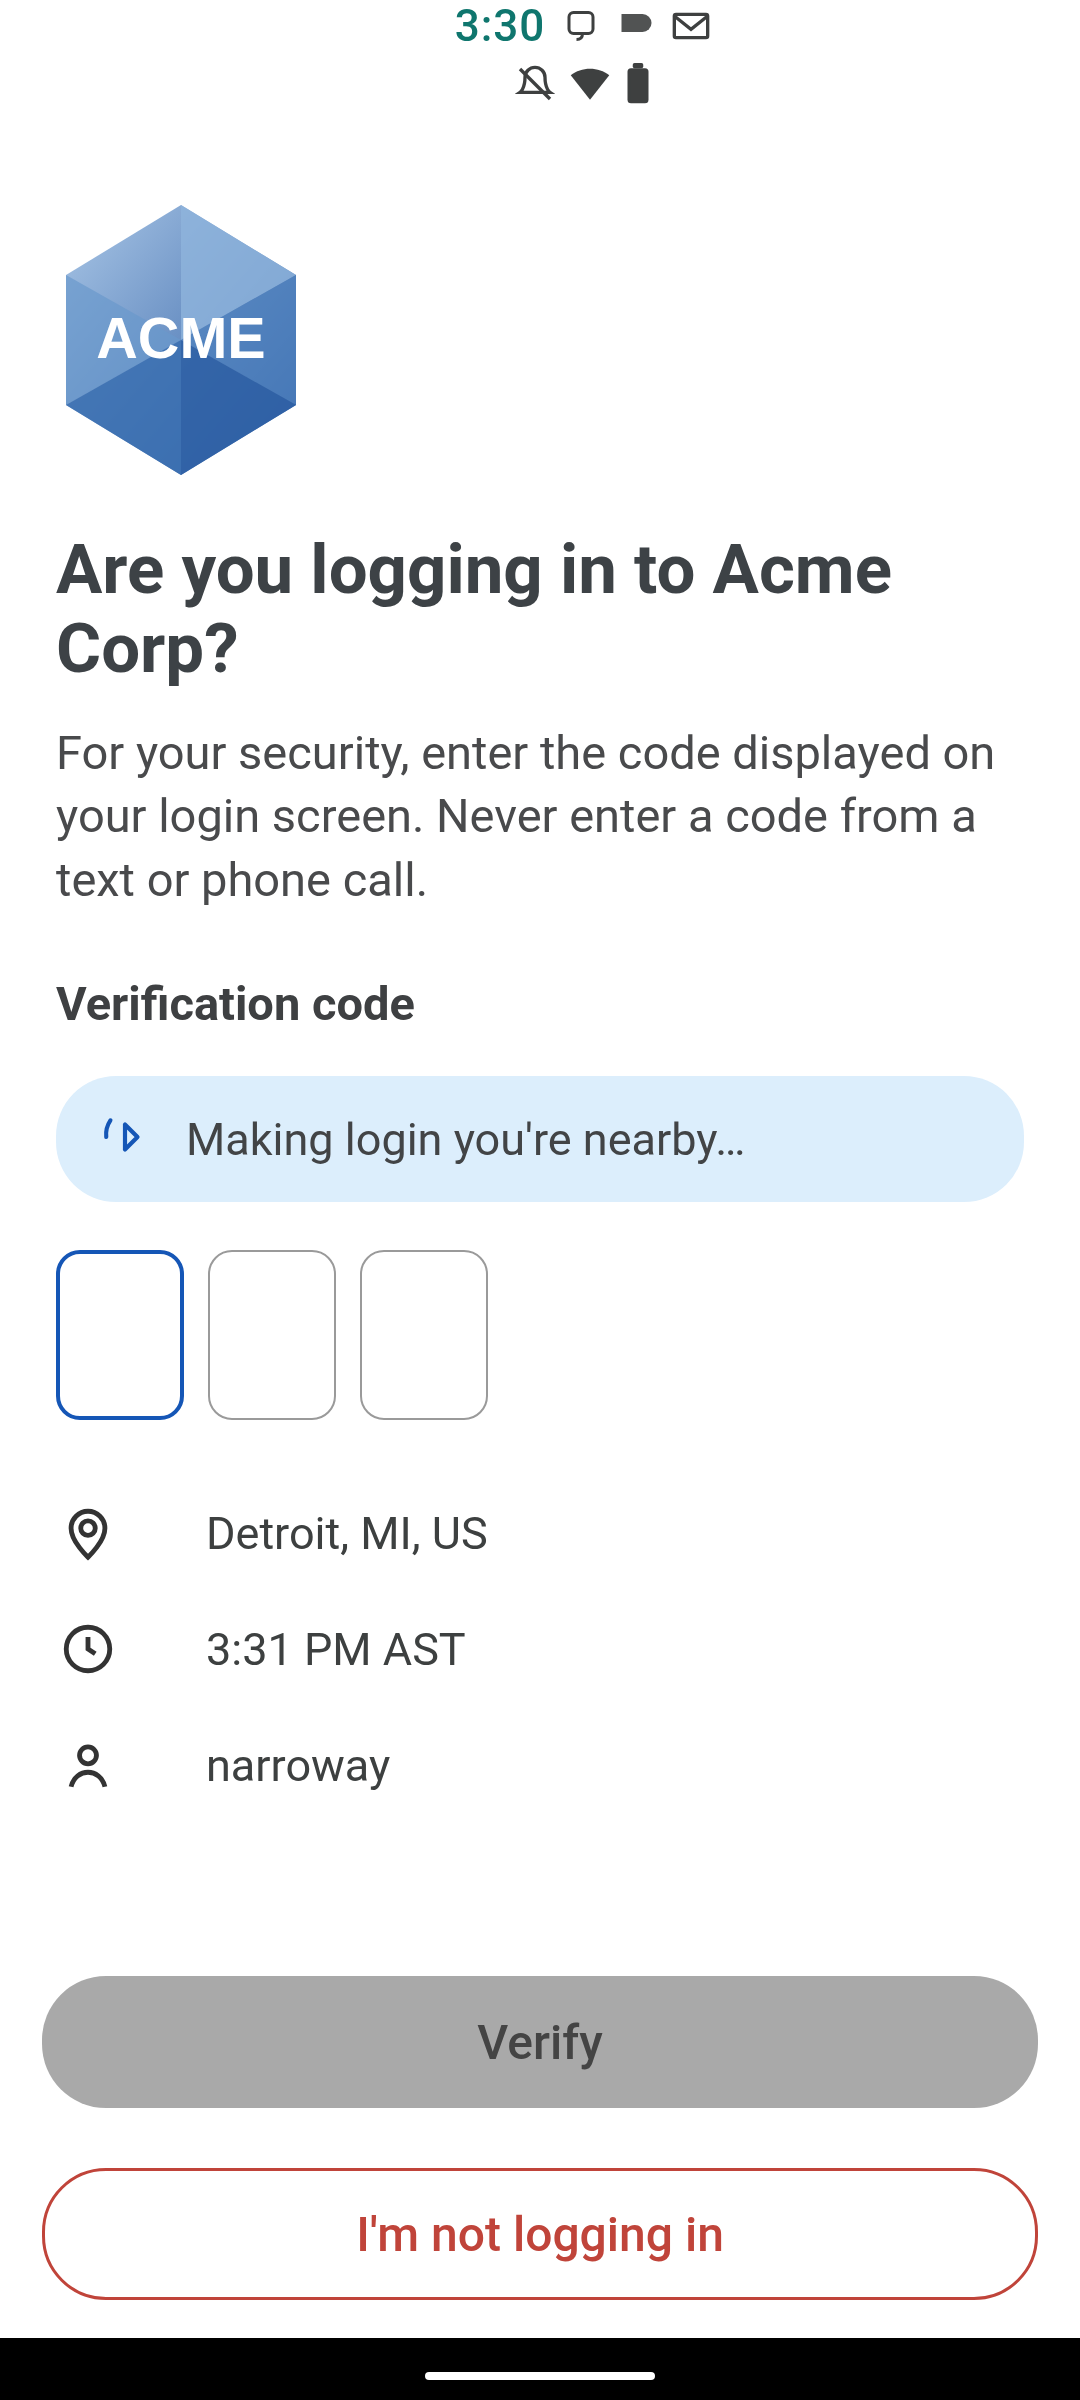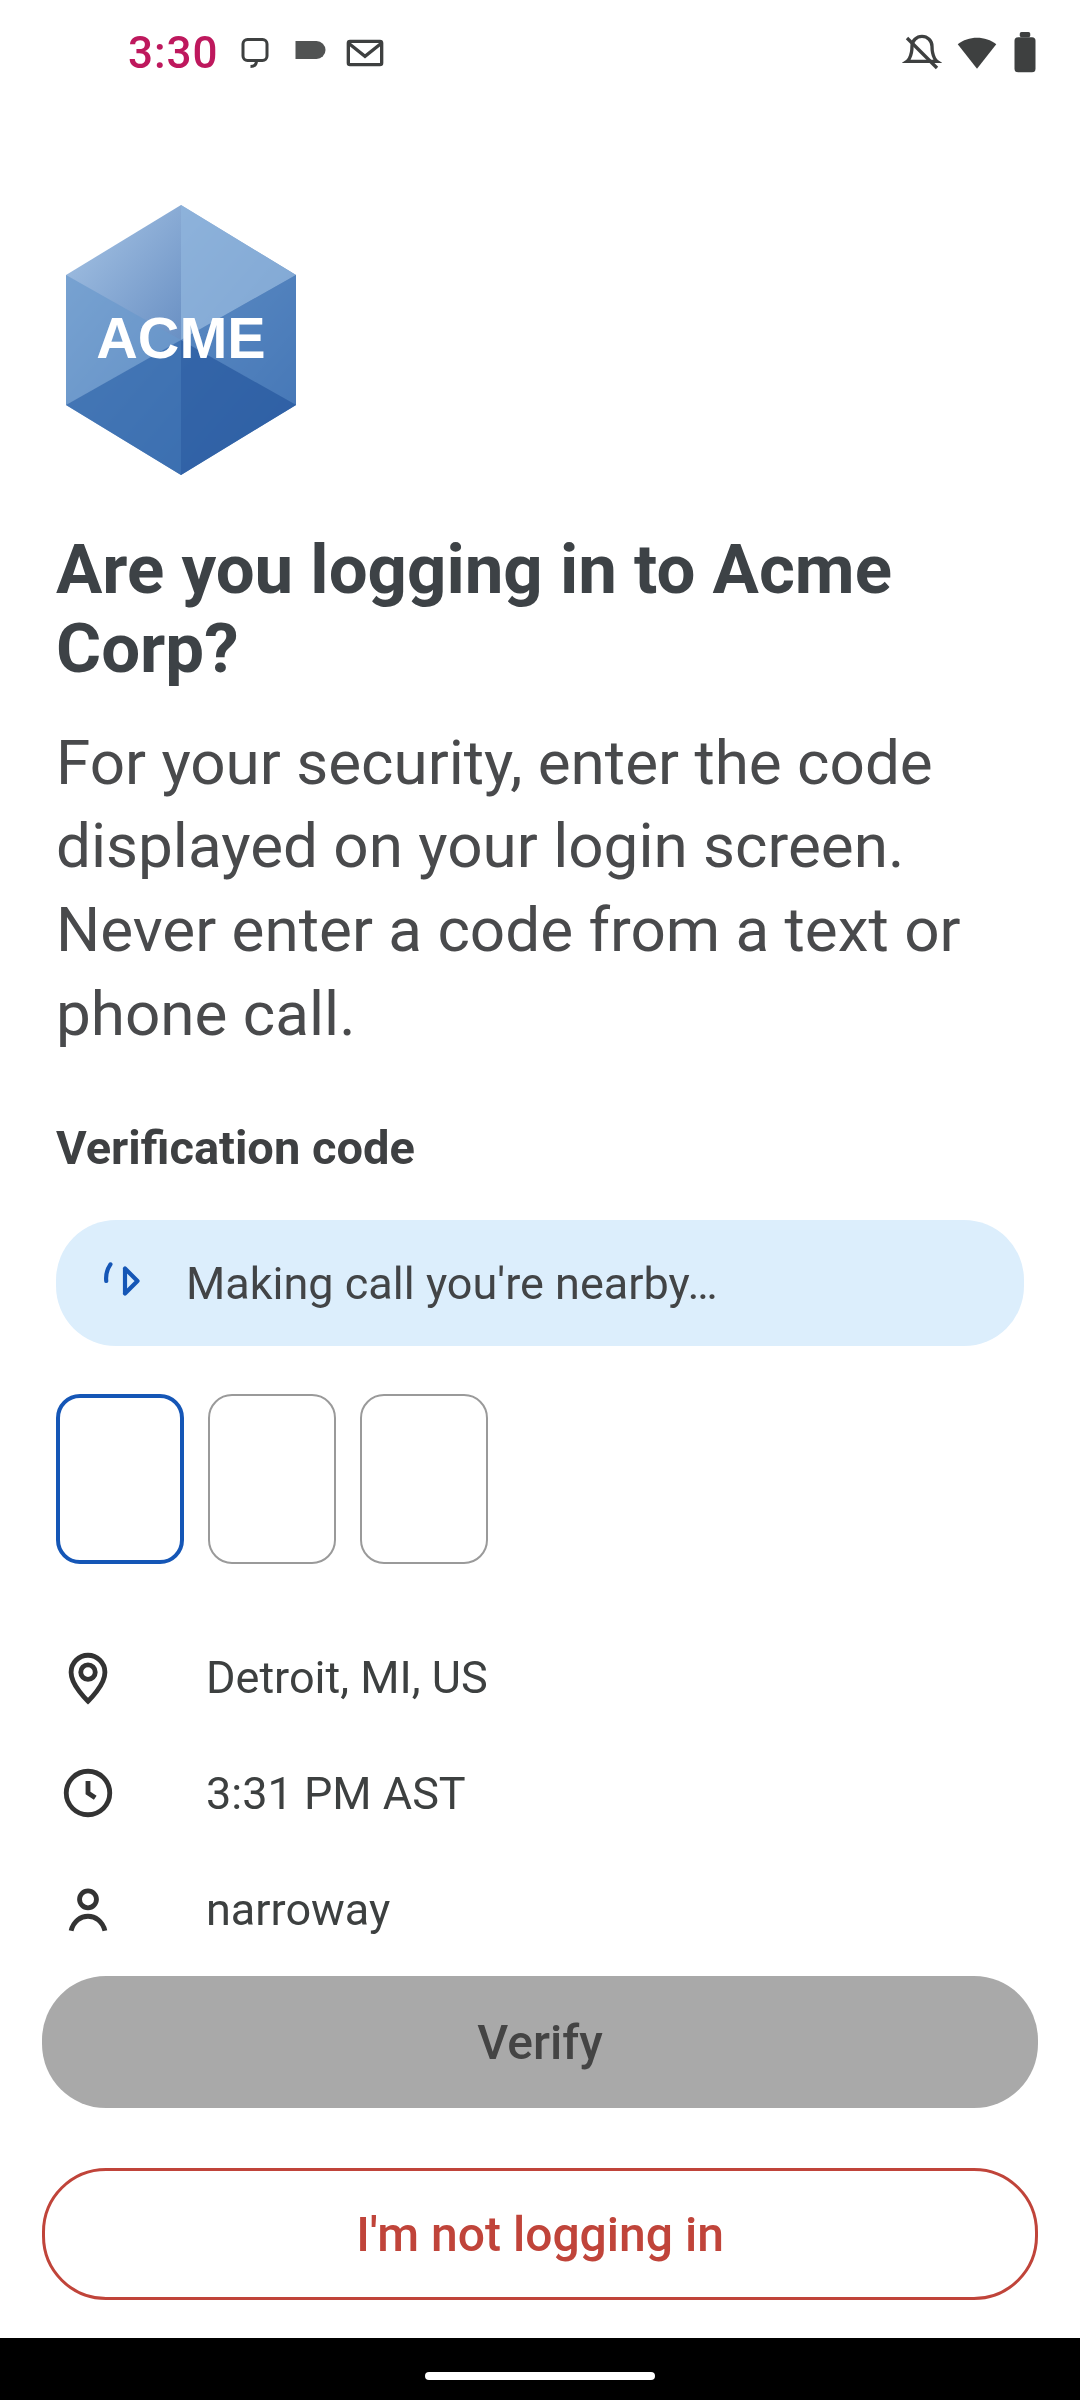--- a/index.html
+++ b/index.html
@@ -5,40 +5,40 @@
     * { margin:0; padding:0; box-sizing:border-box; }
     body {
       width:1080px; height:2400px;
       font-family:-apple-system,BlinkMacSystemFont,"Segoe UI",Roboto,Helvetica,Arial,sans-serif;
       background:#ffffff; color:#333; position:relative; overflow:hidden;
     }
     
     .status-bar {
       position:absolute; top:0; left:0; right:0; height:105px;
       display:flex; align-items:center; justify-content:space-between;
-      padding:0 42px 0 128px; color:#be185d;
+      padding:0 42px 0 128px; color:#0f766e;flex-direction:column;
     }
     .status-left { display:flex; align-items:center; gap:18px; }
     .status-time { font-size:44px; font-weight:500; letter-spacing:1px; }
     .status-icon { display:inline-flex; }
     .status-right { display:flex; align-items:center; gap:14px; }
 
     
     .content {
       position:absolute; top:200px; left:56px; right:56px;
     }
     .logo {
       width:250px; height:280px; margin-bottom:50px;
     }
     .title {
       font-size:69px; font-weight:700; color:#3d4246; line-height:1.15;
       margin-bottom:32px;
     }
     .subtitle {
-      font-size:62px; color:#494a4c; line-height:1.35;
+      font-size:47px; color:#494a4c; line-height:1.35;
       margin-bottom:65px;
     }
     .section-label {
       font-size:47px; font-weight:700; color:#3e4042;
       margin-bottom:45px;
     }
     .proximity {
       background:#dceefc; border-radius:60px;
       padding:36px 44px; display:flex; align-items:center; gap:36px;
       margin-bottom:48px;
@@ -145,21 +145,21 @@
   <div class="section-label">Verification code</div>
 
   <div class="proximity">
     <span>
       <svg width="50" height="50" viewBox="0 0 24 24" fill="none" stroke="#1556b6" stroke-width="2" stroke-linecap="round">
         <path d="M8 3a11 11 0 0 0 0 18" opacity="0"></path>
         <path d="M5 4a12 12 0 0 0 -2 8"></path>
         <path d="M12 6l6 6-6 6V6l6 6-6 6" stroke-linejoin="round"></path>
       </svg>
     </span>
-    <span class="txt">Making call you're nearby…</span>
+    <span class="txt">Making login you're nearby…</span>
   </div>
 
   <div class="code-boxes">
     <input class="code-box active" maxlength="1" value="" style="">
     <input class="code-box" maxlength="1" value="" style="">
     <input class="code-box" maxlength="1" value="" style="">
   </div>
 
   <div class="info-list">
     <div class="info-row">

